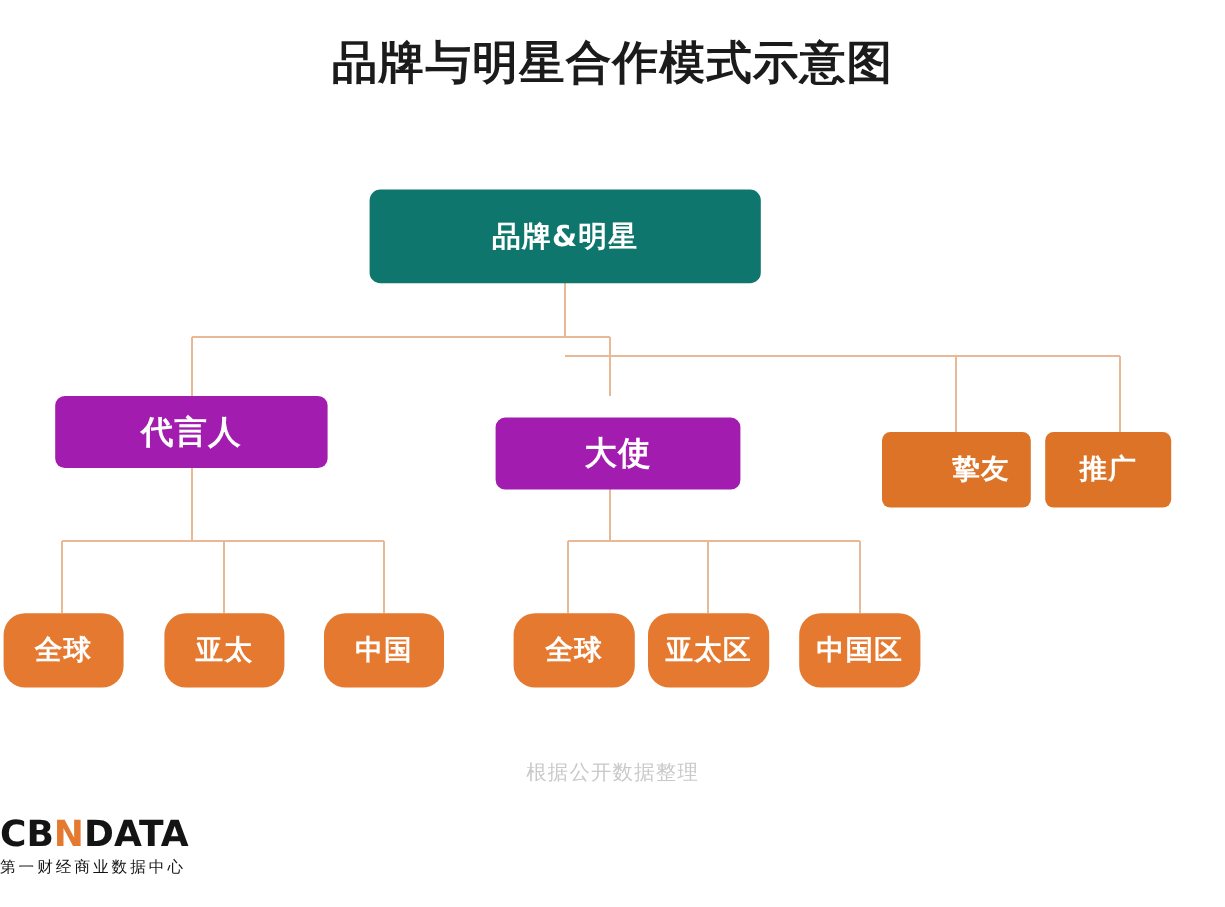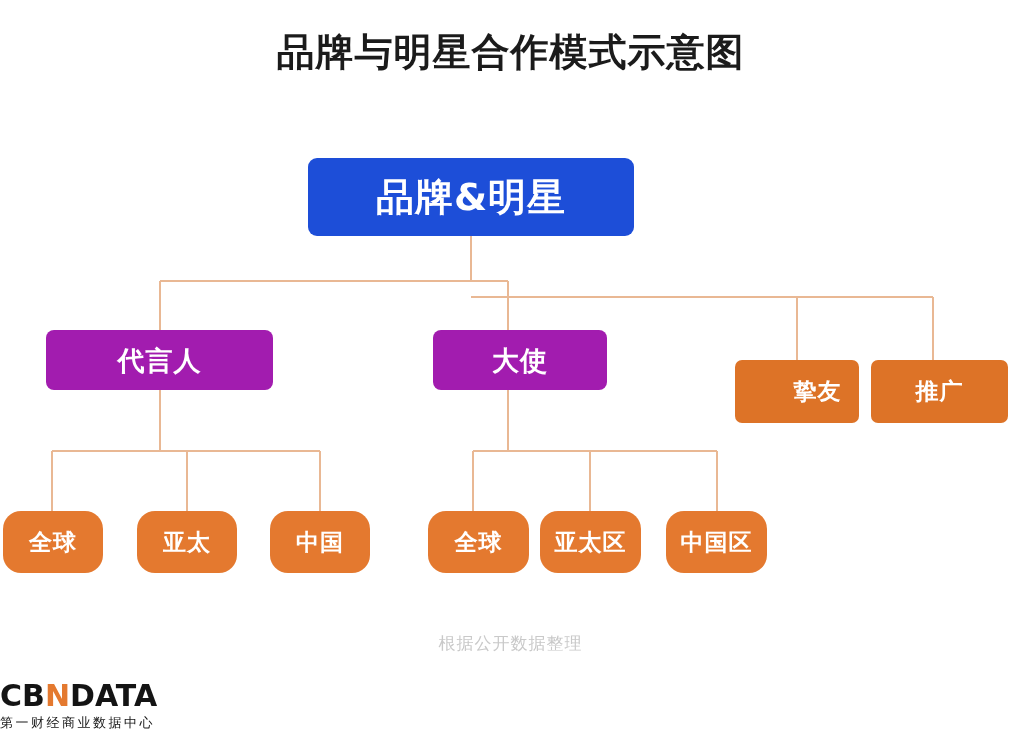--- a/index.html
+++ b/index.html
@@ -48,23 +48,23 @@
     display: flex;
     align-items: center;
     justify-content: center;
     color: #ffffff;
     font-weight: 700;
     text-align: center;
     box-sizing: border-box;
     line-height: 1;
   }
   .node.root {
-    background: #1d4ed8;
+    background: #0f766e;
     border-radius: 9px;
-    font-size: 38px;
+    font-size: 24px;
     letter-spacing: 1px;
     text-align: right;
   }
   .node.level2 {
     background: #a21caf;
     border-radius: 8px;
     font-size: 27px;
     letter-spacing: 1px;
   }
   .node.level2-small {
@@ -154,29 +154,29 @@
   </svg>
 
   <div class="node root" style="left:308px; top:158px; width:326px; height:78px;">
     <span>品牌&amp;明星</span>
   </div>
 
   <div class="node level2" style="left:46px; top:330px; width:227px; height:60px;">
     <span>代言人</span>
   </div>
 
-  <div class="node level2" style="left:413px; top:330px; width:174px; height:60px;margin-left:20px;">
+  <div class="node level2" style="left:413px; top:348px; width:204px; height:60px;">
     <span>大使</span>
   </div>
 
   <div class="node level2-small" style="left:735px; top:360px; width:124px; height:63px;padding-left:41px;">
     <span>挚友</span>
   </div>
 
-  <div class="node level2-small" style="left:871px; top:360px; width:137px; height:63px;">
+  <div class="node level2-small" style="left:871px; top:360px; width:105px; height:63px;">
     <span>推广</span>
   </div>
 
   <div class="node leaf" style="left:3px; top:511px; width:100px; height:62px;">
     <span>全球</span>
   </div>
   <div class="node leaf" style="left:137px; top:511px; width:100px; height:62px;">
     <span>亚太</span>
   </div>
   <div class="node leaf" style="left:270px; top:511px; width:100px; height:62px;">

